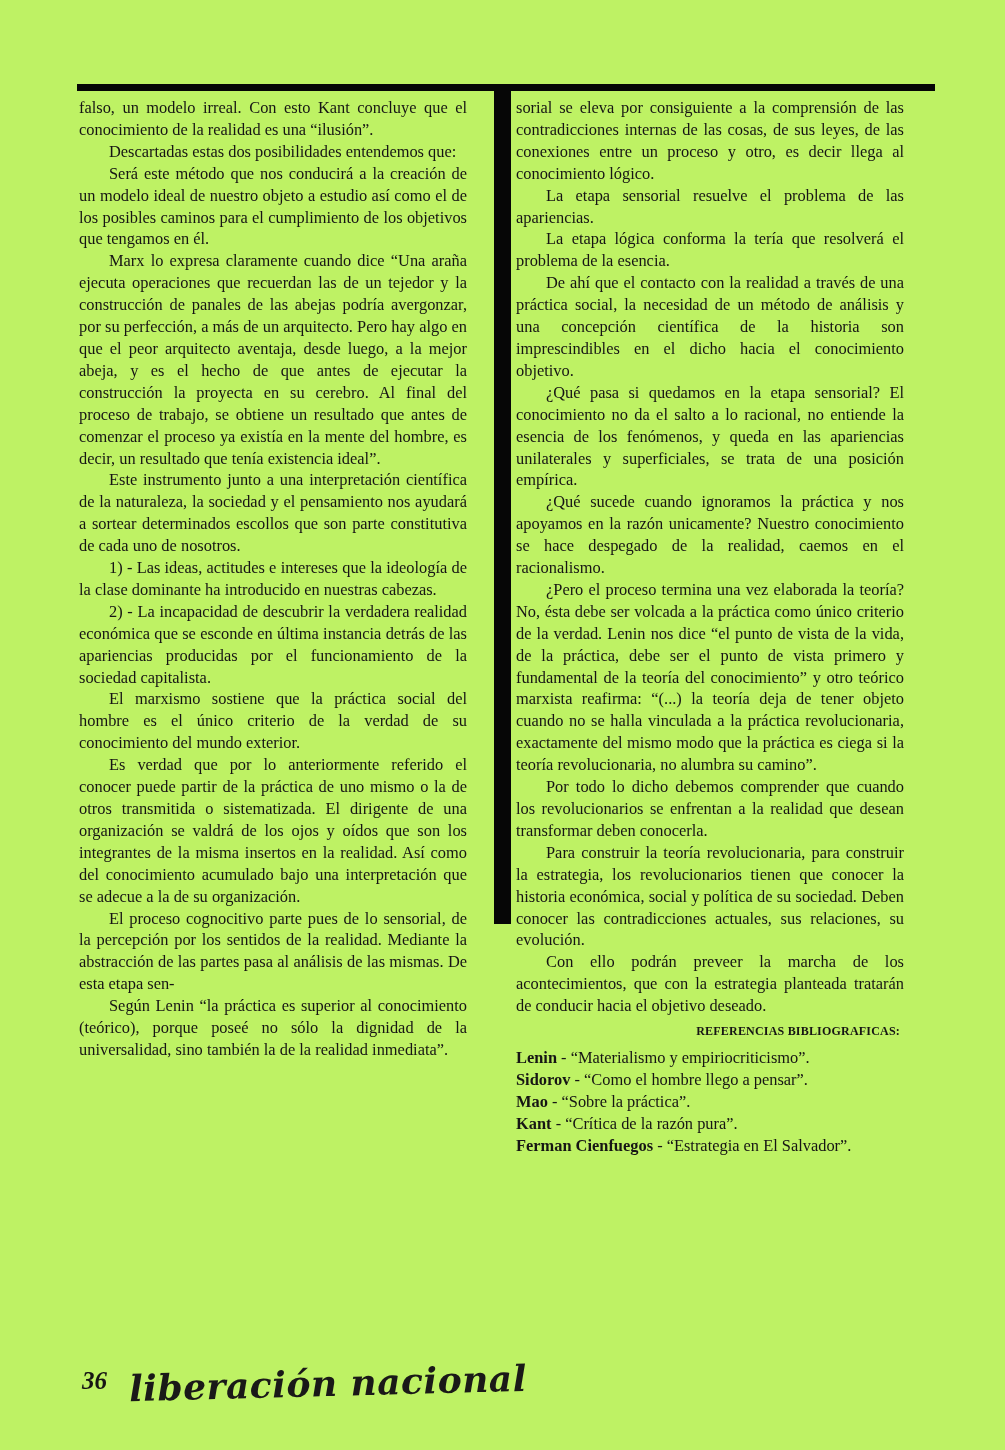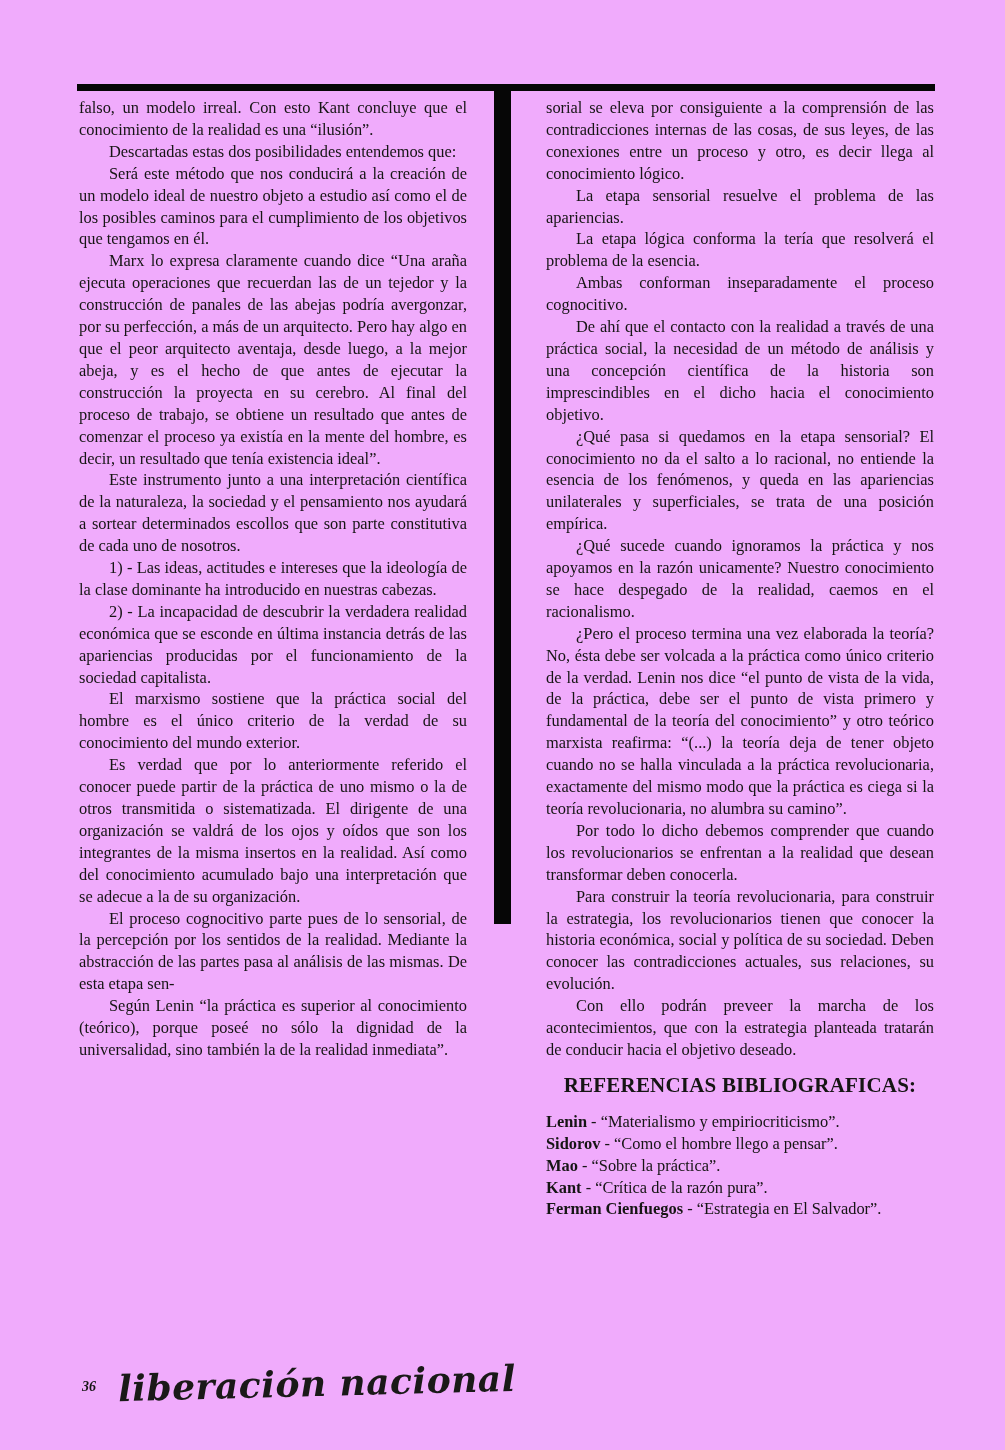--- a/index.html
+++ b/index.html
@@ -5,21 +5,21 @@
   * { box-sizing: border-box; }
   html, body { margin: 0; padding: 0; }
   body {
     width: 1005px; height: 1450px;
     background: #e8e6e0;
     font-family: "Liberation Serif", serif;
   }
   .page {
     position: relative;
     width: 1005px; height: 1450px;
-    background: #f0abfc;
+    background: #bef264;
     overflow: hidden;
     color: #161514;
   }
   .top-rule {
     position: absolute;
     left: 77px; top: 84px;
     width: 858px; height: 7px;
     background: #060606;
   }
   .v-rule {
@@ -31,43 +31,43 @@
   .column {
     position: absolute;
     top: 97px;
     width: 388px;
     text-align: justify;
     font-size: 16.4px;
     line-height: 21.9px;
     hyphens: auto;
   }
   .column.left  { left: 79px; }
-  .column.right { left: 546px; }
+  .column.right { left: 516px; }
   .para { margin: 0; text-indent: 30px; }
   .para-list > .para:first-child { text-indent: 0; }
   .refs-heading {
-    margin: 14px;
-    font-size: 21px;
+    margin: 4px;
+    font-size: 12px;
     font-weight: bold;
     letter-spacing: 0.2px;
-    text-align: center;
+    text-align: right;
   }
   .reference { margin: 0; text-indent: 0; }
   .ref-author { font-weight: bold; }
   .footer {
     position: absolute;
     left: 82px; top: 1362px;
     display: flex;
     align-items: flex-end;
     gap: 22px;
   }
   .page-number {
     font-style: italic;
     font-weight: bold;
-    font-size: 14px;
+    font-size: 25px;
     padding-bottom: 9px;
   }
   .logo-script {
     font-family: "DejaVu Serif", serif;
     font-style: italic;
     font-weight: bold;
     font-size: 36px;
     letter-spacing: 0.5px;
     transform: rotate(-1.5deg);
     color: #1a1918;
@@ -95,21 +95,20 @@
         <p class="para">El proceso cognocitivo parte pues de lo sensorial, de la percepción por los sentidos de la realidad. Mediante la abstracción de las partes pasa al análisis de las mismas. De esta etapa sen-</p>
         <p class="para">Según Lenin “la práctica es superior al conocimiento (teórico), porque poseé no sólo la dignidad de la universalidad, sino también la de la realidad inmediata”.</p>
       </div>
   </section>
 
   <section class="column right">
     <div class="para-list">
         <p class="para">sorial se eleva por consiguiente a la comprensión de las contradicciones internas de las cosas, de sus leyes, de las conexiones entre un proceso y otro, es decir llega al conocimiento lógico.</p>
         <p class="para">La etapa sensorial resuelve el problema de las apariencias.</p>
         <p class="para">La etapa lógica conforma la tería que resolverá el problema de la esencia.</p>
-        <p class="para">Ambas conforman inseparadamente el proceso cognocitivo.</p>
         <p class="para">De ahí que el contacto con la realidad a través de una práctica social, la necesidad de un método de análisis y una concepción científica de la historia son imprescindibles en el dicho hacia el conocimiento objetivo.</p>
         <p class="para">¿Qué pasa si quedamos en la etapa sensorial? El conocimiento no da el salto a lo racional, no entiende la esencia de los fenómenos, y queda en las apariencias unilaterales y superficiales, se trata de una posición empírica.</p>
         <p class="para">¿Qué sucede cuando ignoramos la práctica y nos apoyamos en la razón unicamente? Nuestro conocimiento se hace despegado de la realidad, caemos en el racionalismo.</p>
         <p class="para">¿Pero el proceso termina una vez elaborada la teoría? No, ésta debe ser volcada a la práctica como único criterio de la verdad. Lenin nos dice “el punto de vista de la vida, de la práctica, debe ser el punto de vista primero y fundamental de la teoría del conocimiento” y otro teórico marxista reafirma: “(...) la teoría deja de tener objeto cuando no se halla vinculada a la práctica revolucionaria, exactamente del mismo modo que la práctica es ciega si la teoría revolucionaria, no alumbra su camino”.</p>
         <p class="para">Por todo lo dicho debemos comprender que cuando los revolucionarios se enfrentan a la realidad que desean transformar deben conocerla.</p>
         <p class="para">Para construir la teoría revolucionaria, para construir la estrategia, los revolucionarios tienen que conocer la historia económica, social y política de su sociedad. Deben conocer las contradicciones actuales, sus relaciones, su evolución.</p>
         <p class="para">Con ello podrán preveer la marcha de los acontecimientos, que con la estrategia planteada tratarán de conducir hacia el objetivo deseado.</p>
       </div>
     <h2 class="refs-heading">REFERENCIAS BIBLIOGRAFICAS:</h2>
     <div class="refs-list">

